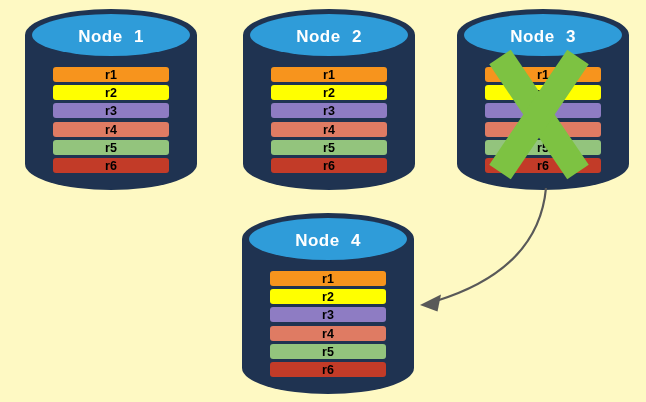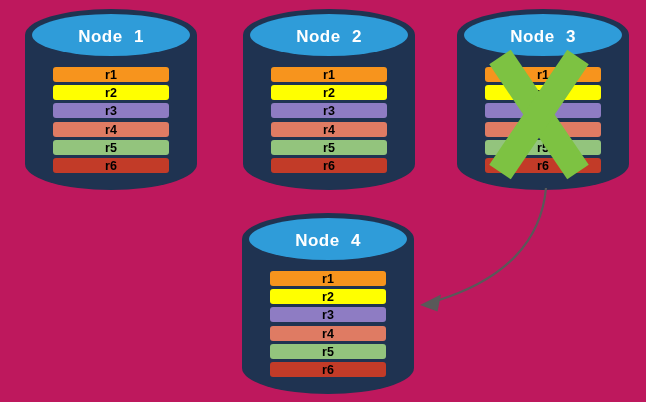--- a/index.html
+++ b/index.html
@@ -4,21 +4,21 @@
 <style>
   html, body {
     margin: 0;
     padding: 0;
     background: #ffffff;
   }
   .canvas {
     position: relative;
     width: 646px;
     height: 402px;
-    background: #be185d;
+    background: #fef9c3;
     overflow: hidden;
   }
   svg { display: block; }
   .node-label {
     font-family: "Liberation Sans", sans-serif;
     font-weight: bold;
     font-size: 17px;
     text-anchor: middle;
     word-spacing: 6px;
     letter-spacing: 0.5px;

